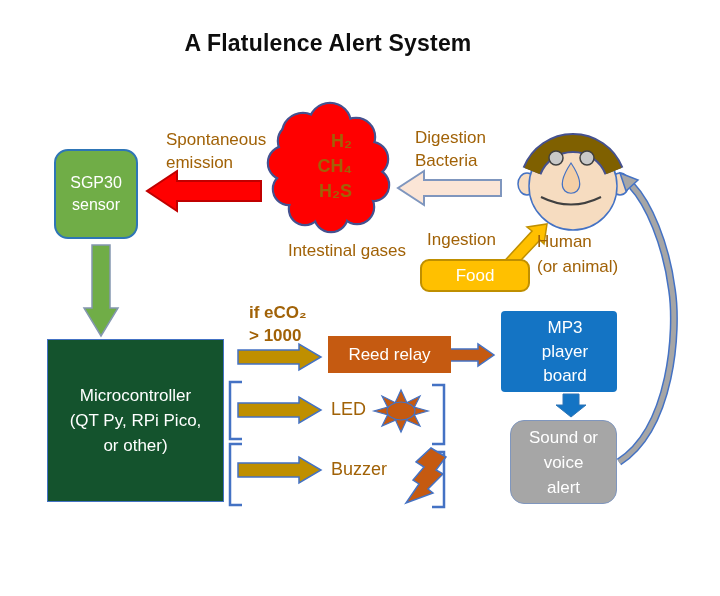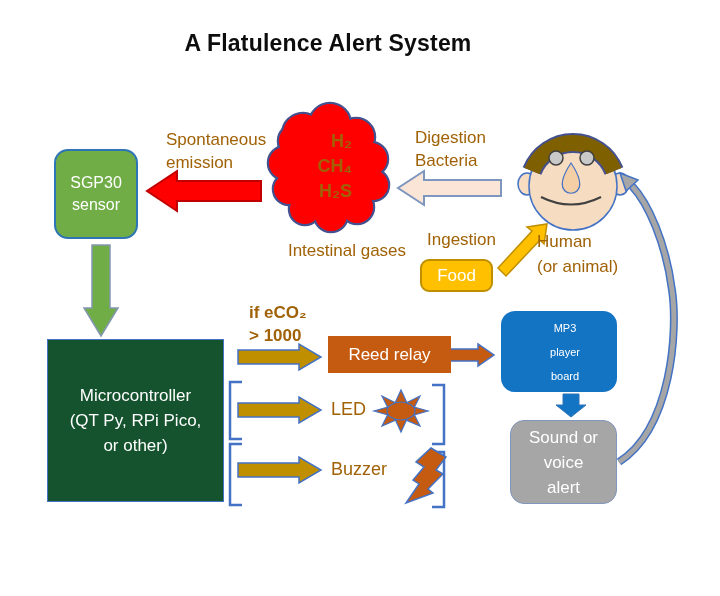--- a/index.html
+++ b/index.html
@@ -13,22 +13,22 @@
     font-size:23px;font-weight:bold;color:#0d0d0d;letter-spacing:.2px;
   }
   .box{
     position:absolute;display:flex;flex-direction:column;align-items:center;justify-content:center;
     color:#fff;font-weight:normal;text-align:center;box-sizing:border-box;
   }
   .box span{display:block;}
   #sgp30{left:54px;top:149px;width:84px;height:90px;background:#70AD47;border:2px solid #2E75B6;border-radius:14px;font-size:16px;line-height:22px;}
   #micro{left:47px;top:339px;width:177px;height:163px;background:#14532d;border:1.5px solid #4472C4;font-size:17px;line-height:25px;}
   #reed{left:328px;top:336px;width:123px;height:37px;background:#C55A11;font-size:17px;}
-  #food{left:420px;top:259px;width:73px;height:33px;background:#FFC000;border:2px solid #BF8F00;border-radius:9px;font-size:17px;}
-  #mp3{left:501px;top:311px;width:116px;height:81px;background:#1474C4;border-radius:14px;font-size:11px;line-height:24px;padding-left:12px;}
+  #food{left:420px;top:259px;width:110px;height:33px;background:#FFC000;border:2px solid #BF8F00;border-radius:9px;font-size:17px;}
+  #mp3{left:501px;top:311px;width:116px;height:81px;background:#1474C4;border-radius:4px;font-size:17px;line-height:24px;padding-left:12px;}
   #sound{left:510px;top:420px;width:107px;height:84px;background:#A6A6A6;border:1.5px solid #7F96BE;border-radius:14px;font-size:17px;line-height:25px;}
   .lbl{position:absolute;font-size:17px;line-height:23px;color:#a16207;}
   .lbl span{display:block;}
   #lbl-spontaneous{left:166px;top:128px;}
   #lbl-digestion{left:415px;top:126px;}
   #lbl-ingestion{left:427px;top:228px;}
   #lbl-human{left:537px;top:229px;width:116px;text-align:left;line-height:25px;}
   #lbl-intestinal{left:260px;top:239px;width:134px;text-align:center;margin-left:20px;}
   #lbl-cloud{left:282px;top:129px;width:70px;text-align:right;font-weight:bold;font-size:18px;line-height:25px;}
   #lbl-eco2{left:111px;top:262px;line-height:24px;}

